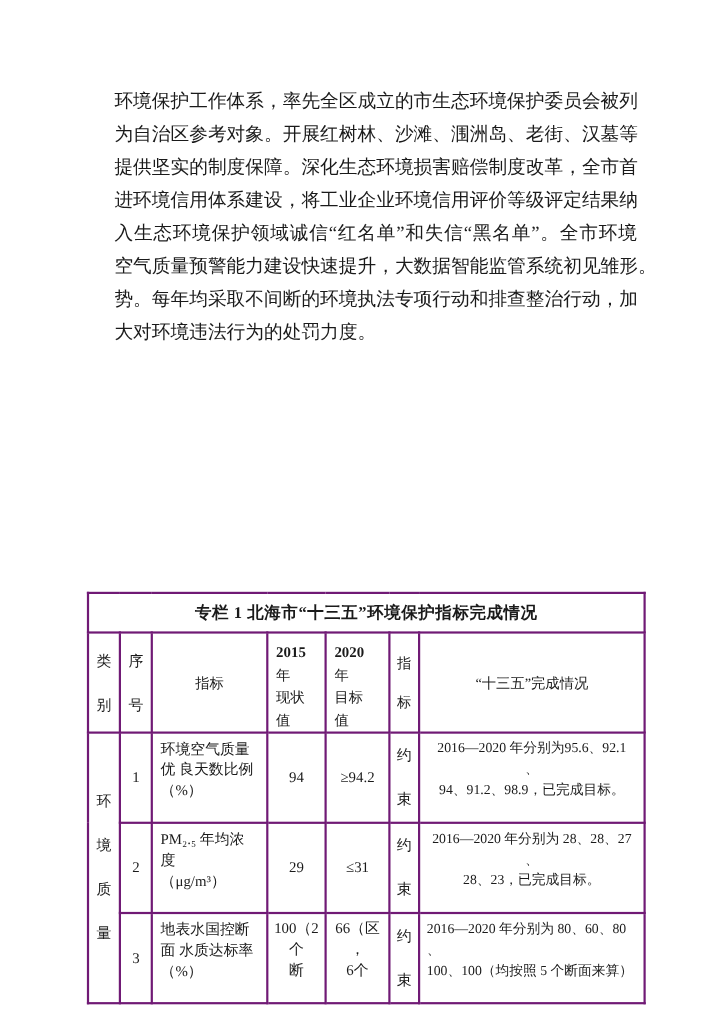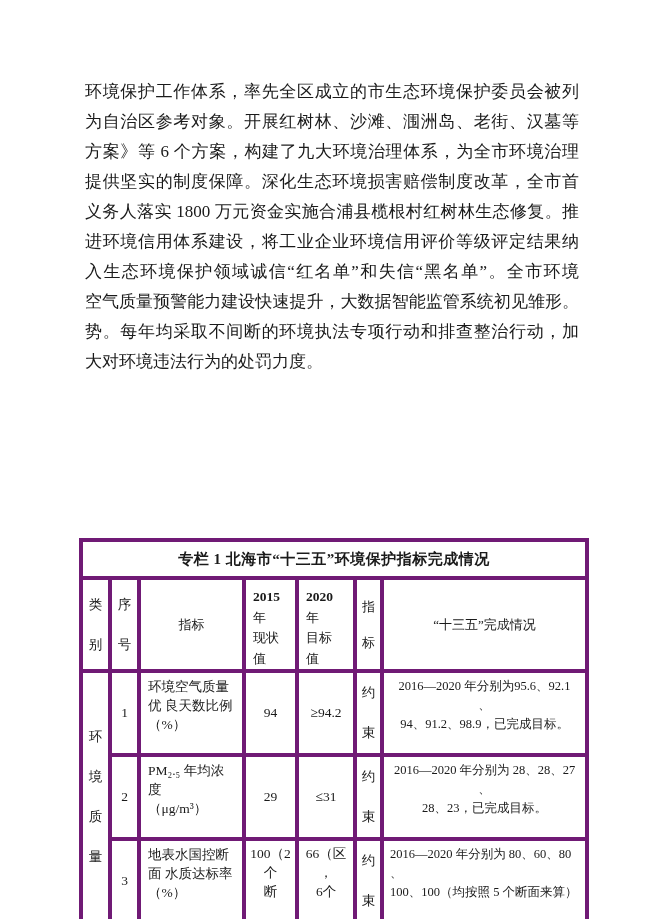--- a/index.html
+++ b/index.html
@@ -5,30 +5,30 @@
   html,body{margin:0;padding:0;background:#fff;}
   .page{
     position:relative;width:650px;height:919px;background:#ffffff;overflow:hidden;
     font-family:"Liberation Serif","DejaVu Serif",serif;color:#1a1a1a;
   }
   
   .para{position:absolute;left:85px;top:77px;width:494px;}
   .para-line{
     font-size:17px;line-height:30px;height:30px;
     text-align:justify;text-align-last:justify;
-    white-space:nowrap;overflow:visible;
+    white-space:nowrap;overflow:visible;margin-left:19px;
   }
   .para .para-line:last-child{text-align-last:left;}
   
   table.bhtable{
     position:absolute;left:79px;top:538px;width:506px;
     border-collapse:collapse;table-layout:fixed;
   }
   table.bhtable td{
-    border:4px solid #701a75;padding:0;vertical-align:top;overflow:hidden;
+    border:2px solid #701a75;padding:0;vertical-align:top;overflow:hidden;
   }
   .r-title td{height:34px;}
   .r-head  td{height:74px;}
   .r1 td{height:53px;}
   .r2 td{height:56px;}
   .r3 td{height:53px;}
   .ci{height:100%;overflow:hidden;box-sizing:border-box;}
   .mid{display:flex;flex-direction:column;justify-content:center;}
   .pre{white-space:pre-line;}
   .ctr{text-align:center;}
@@ -51,26 +51,24 @@
 <div class="page">
 
   <div class="para">
 
       <div class="para-line">环境保护工作体系，率先全区成立的市生态环境保护委员会被列</div>
 
       <div class="para-line">为自治区参考对象。开展红树林、沙滩、涠洲岛、老街、汉墓等</div>
 
 
 
-      <div class="para-line">方案》等 6 个方案，构建了九大环境治理体系，为全市环境治理</div>
 
       <div class="para-line">提供坚实的制度保障。深化生态环境损害赔偿制度改革，全市首</div>
 
 
-      <div class="para-line">义务人落实 1800 万元资金实施合浦县榄根村红树林生态修复。推</div>
 
       <div class="para-line">进环境信用体系建设，将工业企业环境信用评价等级评定结果纳</div>
 
       <div class="para-line">入生态环境保护领域诚信“红名单”和失信“黑名单”。全市环境</div>
 
       <div class="para-line">空气质量预警能力建设快速提升，大数据智能监管系统初见雏形。</div>
 
 
 
       <div class="para-line">势。每年均采取不间断的环境执法专项行动和排查整治行动，加</div>

